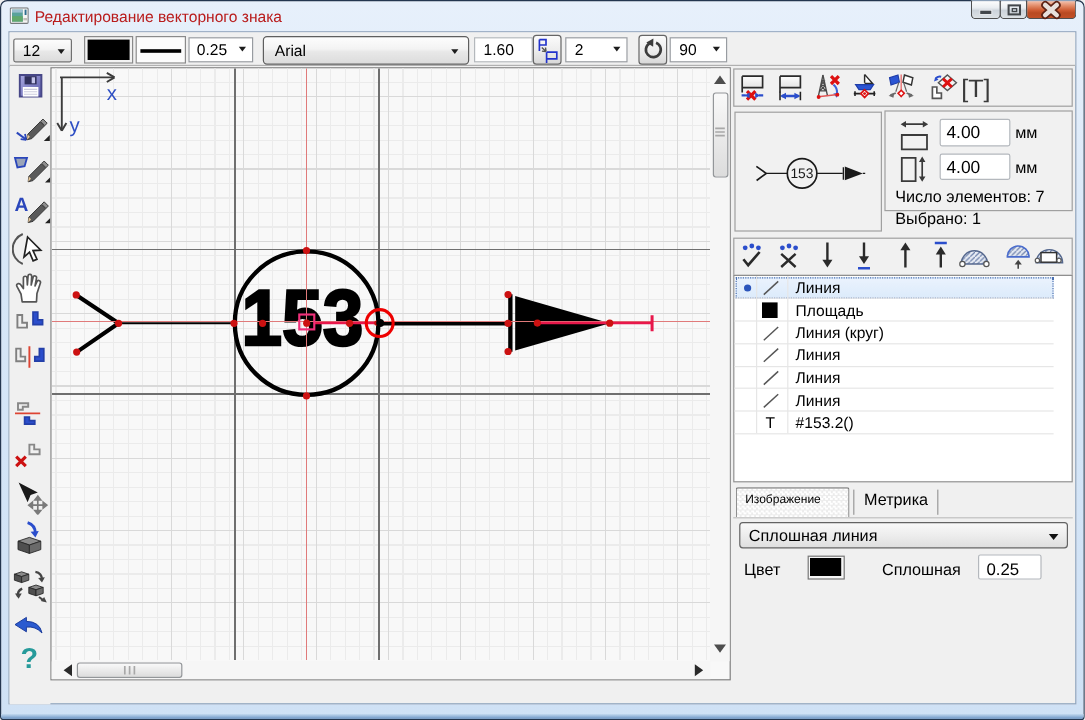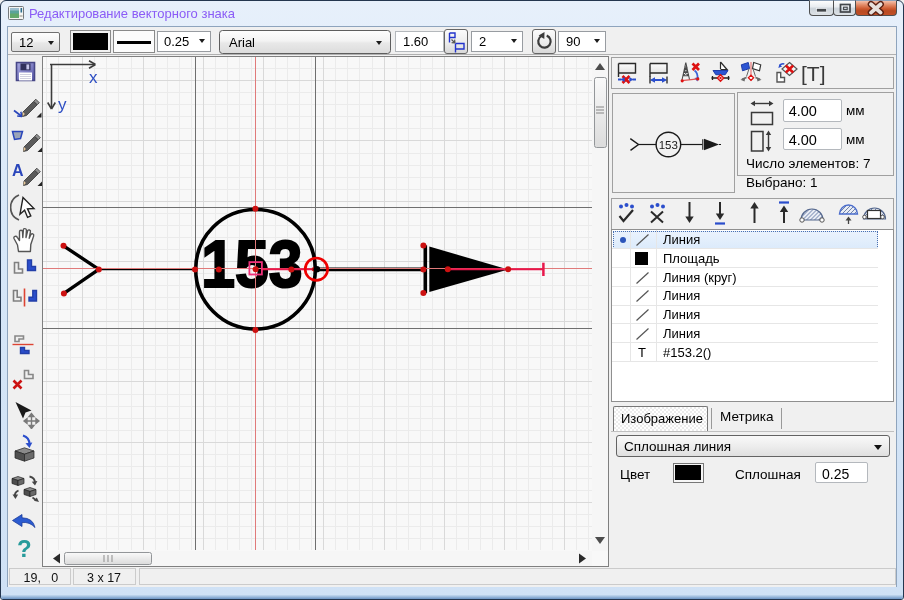--- a/index.html
+++ b/index.html
@@ -1,20 +1,20 @@
 <!DOCTYPE html>
 <html><head><meta charset="utf-8">
 <style>
 * { margin:0; padding:0; box-sizing:border-box; }
 html,body { width:904px; height:600px; overflow:hidden; }
 body { -webkit-font-smoothing:antialiased; font-family:"Liberation Sans", sans-serif; position:relative; background:#f0f0f0; }
 #win { position:absolute; left:0; top:0; width:904px; height:600px;
   background:linear-gradient(#e7f0fb, #d7e7f8 40%, #cfe1f5); border:1px solid #24364f; border-radius:6px 6px 3px 3px; }
 #winbot { position:absolute; left:1px; bottom:1px; width:902px; height:4px; background:linear-gradient(#c4daf0,#6b94c4); border-radius:0 0 2px 2px;}
-#titletext { position:absolute; left:29px; top:6px; font-size:13px; color:#8b5cf6; }
+#titletext { position:absolute; left:29px; top:6px; font-size:13px; color:#b91c1c; }
 #content { position:absolute; left:7px; top:26px; width:890px; height:561px; background:#f0f0f0;
   border:1px solid #8ea4bd; }
 #wbtns { position:absolute; left:809px; top:0px; width:88px; height:17px; }
 .wb { position:absolute; top:0; height:16px; border:1px solid #4e4f50; border-top:1px solid #8ba0b8; }
 .wb.mn { left:0; width:25px; border-radius:0 0 4px 4px; background:linear-gradient(#fdfdfd,#e9edf1 40%,#ccd3da 55%,#dde2e6); }
 .wb.mx { left:24px; width:23px; border-radius:0 0 4px 4px; background:linear-gradient(#fdfdfd,#e9edf1 40%,#ccd3da 55%,#dde2e6); }
 .wb.cl { left:46px; width:42px; border-radius:0 0 4px 4px;
   background:linear-gradient(#f4c0ab,#e08763 30%,#cd5a31 55%,#b94a22 70%,#c24f26); }
 #toolbar { position:absolute; left:0px; top:0px; width:888px; height:28px;
   background:#f0f0f0; border-bottom:1px solid #b0b0b0; }
@@ -31,21 +31,21 @@
 .sb-thumb { position:absolute; border:1px solid #939699; border-radius:2.5px;
   background:linear-gradient(#f9f9f9,#ececec 45%,#dcdcdc); }
 .gbox { position:absolute; border:1px solid #a0a0a0; background:#f1f1f1; }
 .rlabel { font-size:13.5px; color:#000; position:absolute; white-space:nowrap; }
 .field { position:absolute; background:#fff; border:1px solid #b4b8bd; border-radius:2px; font-size:14.5px; }
 #elist { position:absolute; left:603px; top:202px; width:283px; height:173px; border:1px solid #8f8f8f; background:#fff; }
 .lrow { position:absolute; left:0px; width:266px; height:18.8px; border-bottom:1px solid #e6e6e6; font-size:13px; }
 .lrow .txt { position:absolute; left:51px; top:1.5px; }
 .colsep { position:absolute; top:0; width:1px; background:#e6e6e6; height:131px; }
 #tab1 { position:absolute; border:1px solid #787878; border-bottom:none; border-radius:2px 2px 0 0;
-  background:repeating-conic-gradient(#ffffff 0% 25%, #ececec 0% 50%) 0 0/4px 4px; font-size:13px; }
+  background:repeating-conic-gradient(#ffffff 0% 25%, #ececec 0% 50%) 0 0/4px 4px; font-size:10px; }
 #statusbar { position:absolute; left:0px; top:540px; width:888px; height:19.5px; background:#f0f0f0; }
 .scell { position:absolute; top:1px; height:17px; border:1px solid #cbcbcb; background:#f0f0f0; font-size:12.5px; color:#111; }
 .diagicon { position:absolute; left:23px; top:2.5px; }
 </style></head>
 <body>
 <div id="win"></div>
 <div id="winbot"></div>
 <svg style="position:absolute;left:8px;top:6px" width="16" height="14" viewBox="0 0 16 14">
   <rect x="0.5" y="0.5" width="15" height="13" rx="1" fill="#f5f5f3" stroke="#75797c"></rect>
   <rect x="2" y="2" width="9" height="10" fill="#5aa39b"></rect>
@@ -511,21 +511,12 @@
 </div>
 <div class="rlabel" style="left:612px;top:440px;">Цвет</div>
 <div style="position:absolute;left:665px;top:436px;width:31px;height:20px;border:1px solid #777;background:#f6f6f6;">
   <div style="position:absolute;left:1px;top:1px;right:2px;bottom:2px;background:#000;"></div>
     </div>
 <div class="rlabel" style="left:727px;top:440px;">Сплошная</div>
 <div class="field" style="left:807px;top:435px;width:53px;height:21px;font-size:14px;">
       <span style="position:absolute;left:6px;top:3px;">0.25</span>
     </div>
 
-<div id="statusbar">
-  <div class="scell" style="left:0.5px;width:62px;">
-        <span style="position:absolute;left:14px;top:1.5px;">19,&nbsp;&nbsp;&nbsp;0</span>
-      </div>
-  <div class="scell" style="left:65px;width:62.5px;">
-        <span style="position:absolute;left:13px;top:1.5px;">3 x 17</span>
-      </div>
-  <div class="scell" style="left:130.5px;width:757px;"></div>
-</div>
 </div>
 </body></html>

